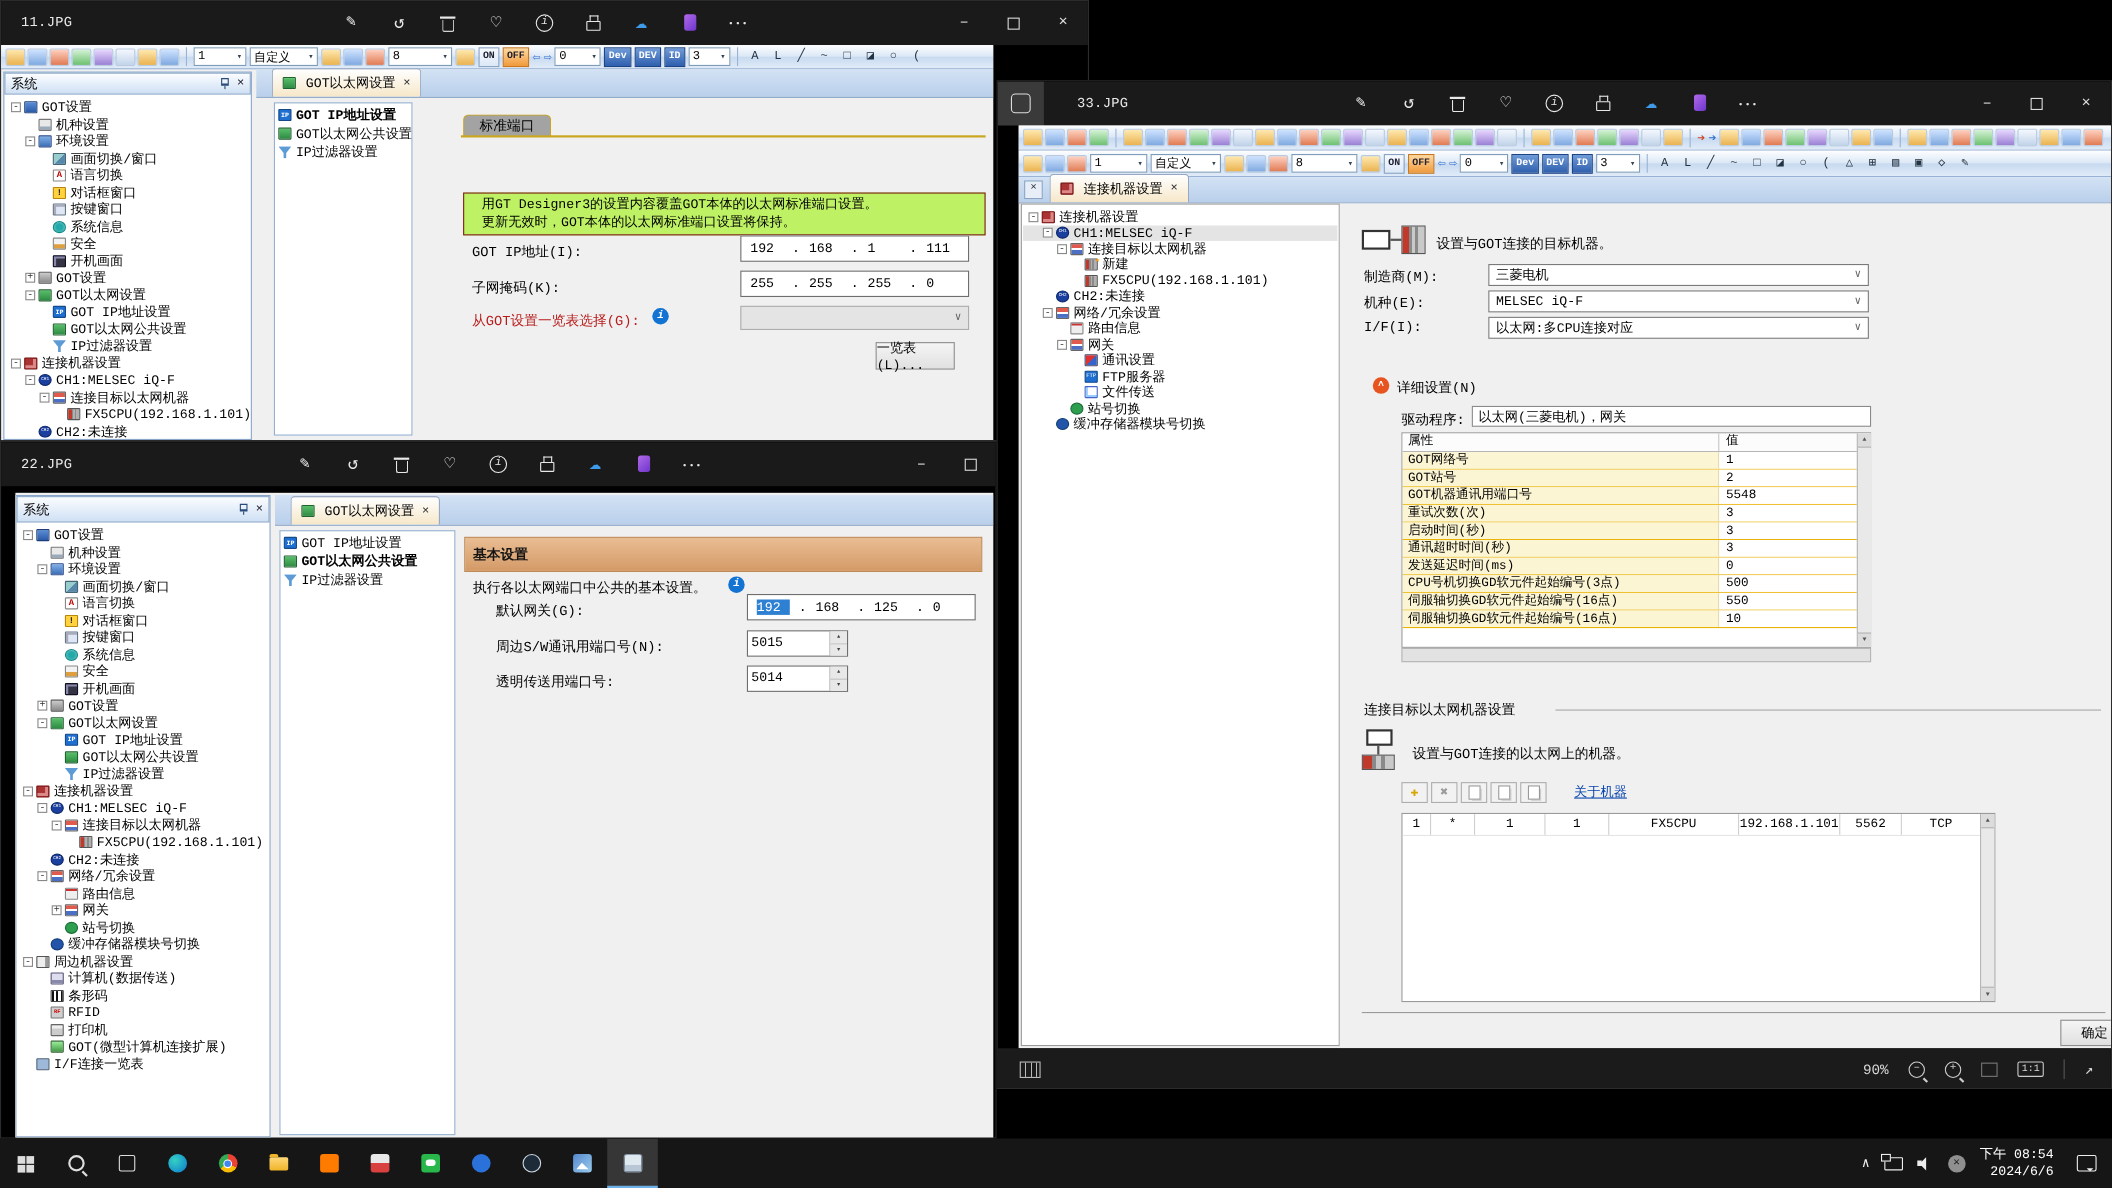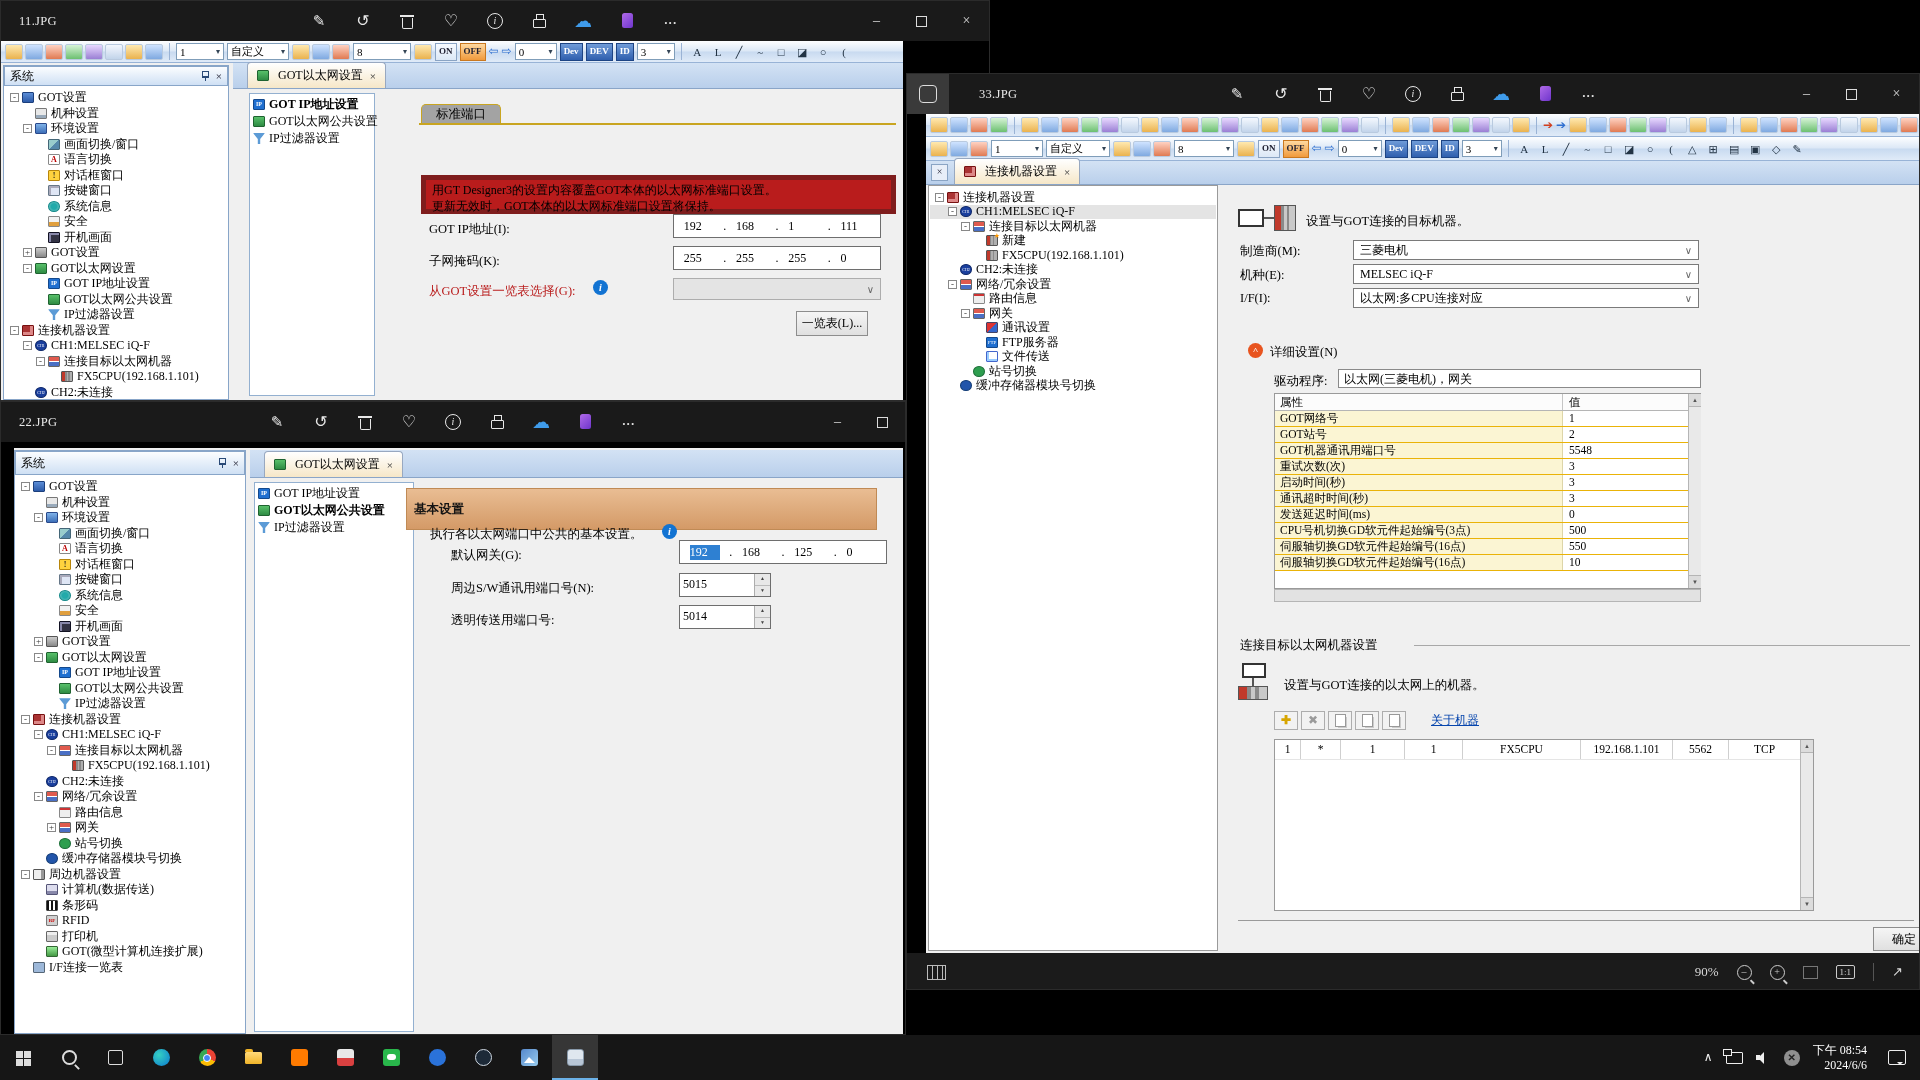--- a/index.html
+++ b/index.html
@@ -1,17 +1,17 @@
 <!DOCTYPE html>
 <html><head>
 <meta charset="utf-8">
 <style>
   html,body{margin:0;padding:0;background:#000}
   .desktop{position:relative;width:1920px;height:1080px;background:#000;overflow:hidden;
-    font-family:Liberation Serif, serif;font-size:12px;color:#000}
+    font-family:Liberation Mono, monospace;font-size:12px;color:#000}
   .abs{position:absolute}
   
   .pwin{position:absolute;background:#000;border:1px solid #2b2b2b;box-sizing:border-box;overflow:hidden}
   .ptitle{position:absolute;left:0;top:0;right:0;height:40px;background:#1a1a1a;display:flex;align-items:center}
   .ptname{position:absolute;left:18px;color:#e9e9e9;font-size:12.5px;letter-spacing:.3px}
   .appico{position:absolute;left:0;top:0;width:42px;height:40px;background:#3a3a3a;display:flex;align-items:center;justify-content:center}
   .appico::before{content:"";width:16px;height:16px;border:1.5px solid #ddd;border-radius:4px}
   .picons{margin:0 auto;display:flex;gap:26px;align-items:center}
   .pico{position:relative;width:18px;height:18px;color:#e8e8e8;font-size:15px;line-height:18px;text-align:center}
   .ico-edit::before{content:"✎"}
@@ -122,22 +122,22 @@
   .navitem{display:flex;align-items:center;height:17px;padding-left:3px;white-space:nowrap}
   .navitem .sel{font-weight:bold}
   
   .lbl{position:absolute;font-size:12.5px;white-space:nowrap}
   .lbl.dis{color:#b91c1c}
   .tanbar{position:absolute;background:linear-gradient(#e9bd93,#d49a67);border:1px solid #c08a55;
     display:flex;align-items:center;font-weight:bold;font-size:12.5px;color:#141414;padding:0 7px;box-sizing:border-box}
   .chk{width:13px;height:13px;background:#fff;border:1px solid #444;margin-right:7px;flex:none;
     color:#1b62c4;font-size:11px;line-height:12px;text-align:center;font-weight:bold;box-sizing:border-box}
   .chk::after{content:"✓"}
-  .descbox{position:absolute;border:5px solid #7f1d1d;background:#b91c1c;font-size:12px;
-    padding:2px 6px;line-height:16px;box-sizing:border-box}
+  .descbox{position:absolute;border:1px solid #7f1d1d;background:#bef264;font-size:12px;
+    padding:2px 16px;line-height:16px;box-sizing:border-box}
   .octets{position:absolute;display:flex;align-items:center;justify-content:space-evenly;
     background:#fff;border:1px solid #6e6e6e;font-size:12px;box-sizing:border-box}
   .oct{min-width:30px;text-align:left}
   .selhl{background:#2e80d2;color:#fff}
   .spinbox{position:absolute;display:flex;border:1px solid #6e6e6e;background:#fff;font-size:12px;box-sizing:border-box}
   .spinbox .val{flex:1;padding:3px 0 0 3px}
   .spin{width:15px;border-left:1px solid #adadad;display:flex;flex-direction:column}
   .spin i{flex:1;font-style:normal;font-size:5px;line-height:10px;text-align:center;color:#444;background:#e8e8e8}
   .spin i:first-child{border-bottom:1px solid #bbb}
   .btn{position:absolute;background:linear-gradient(#f5f5f5,#e0e0e0);border:1px solid #8d8d8d;
@@ -804,21 +804,21 @@
           <div class="navitem">
             <span class="ti i-eth2"></span>
             <span class="sel">GOT以太网公共设置</span>
           </div>
 
           <div class="navitem">
             <span class="ti i-ipf"></span>
             <span>IP过滤器设置</span>
           </div>
         </div>
-      <div class="tanbar" style="left:392px;top:40px;width:471px;height:42px">
+      <div class="tanbar" style="left:408px;top:40px;width:471px;height:32px">
         <span>基本设置</span>
       </div>
       <span class="lbl" style="left:416px;top:78px">执行各以太网端口中公共的基本设置。</span>
       <span class="info" style="left:648px;top:76px">i</span>
       <span class="lbl" style="left:437px;top:99px">默认网关(G):</span>
       <div class="octets" style="left:665px;top:92px;width:208px;height:24px">
         <span class="oct selhl">192</span>
           <span>.</span>
         <span class="oct">168</span>
           <span>.</span>

